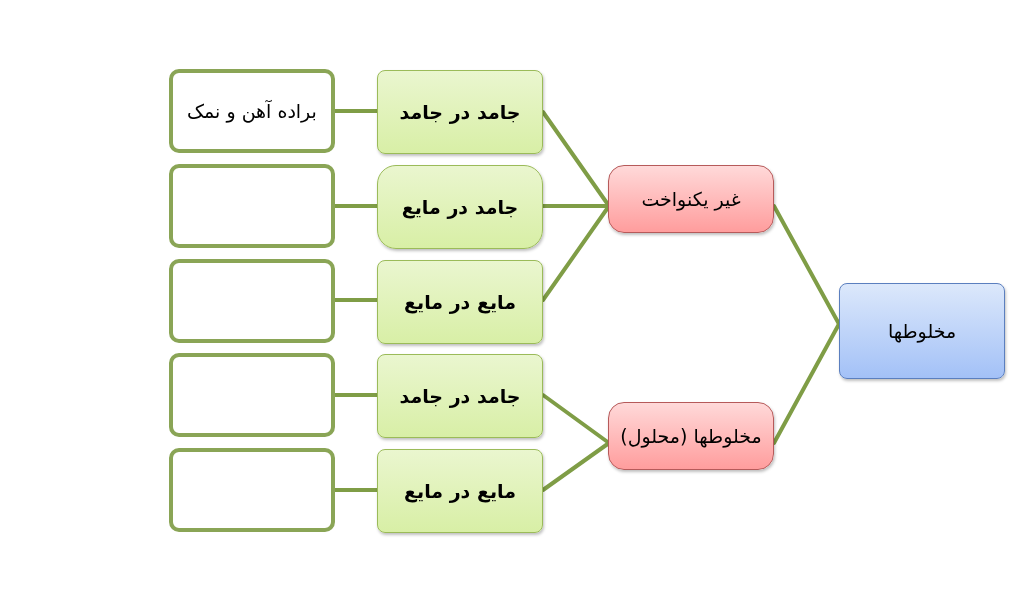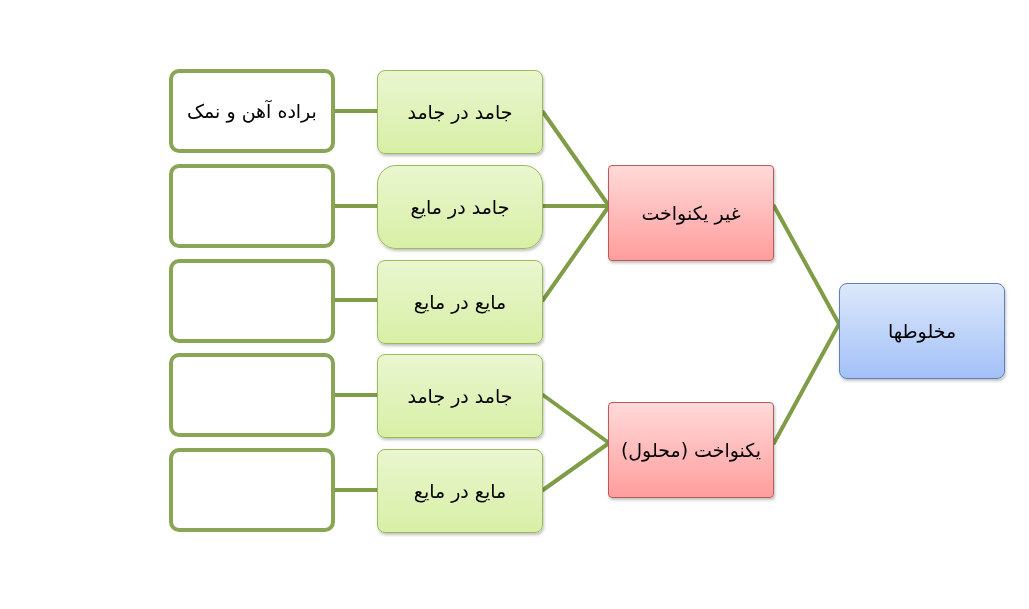--- a/index.html
+++ b/index.html
@@ -13,25 +13,26 @@
   }
   .leaf {
     border: 4px solid #8aa556; border-radius: 10px; background: #ffffff;
     width: 166px; height: 84px; left: 144px; margin-left: 25px;
   }
   .cat {
     border: 1.5px solid #9bbb59; border-radius: 8px;
     background: linear-gradient(to bottom, #eaf6cf 0%, #d8efa6 100%);
     width: 166px; height: 84px; left: 377px;
     box-shadow: 1px 2px 3px rgba(0,0,0,0.25);
+    font-weight: bold;
   }
   .type {
-    border: 1.5px solid #b65a5a; border-radius: 4px;
+    border: 1.5px solid #b65a5a; border-radius: 16px;
     background: linear-gradient(to bottom, #ffd9d9 0%, #ff9d9d 100%);
-    width: 166px; height: 96px; left: 608px;
+    width: 166px; height: 68px; left: 608px;
     box-shadow: 1px 2px 3px rgba(0,0,0,0.25);
   }
   .root {
     border: 1.5px solid #5b7fbf; border-radius: 8px;
     background: linear-gradient(to bottom, #dce8fb 0%, #a3c1f7 100%);
     width: 166px; height: 96px; left: 839px; top: 283px;
     box-shadow: 1px 2px 3px rgba(0,0,0,0.25);
   }
 </style>
 </head>
@@ -59,21 +60,21 @@
 </svg>
 
 <div class="node root">
   <span>مخلوطها</span>
 </div>
 
 <div class="node type" style="top:165px;">
   <span>غیر یکنواخت</span>
 </div>
 <div class="node type" style="top:402px;">
-  <span>یکنواخت (محلول)</span>
+  <span>مخلوطها (محلول)</span>
 </div>
 
 <div class="node cat" style="top:70px;">
   <span>جامد در جامد</span>
 </div>
 <div class="node cat" style="top:165px;border-radius:19px;">
   <span>جامد در مایع</span>
 </div>
 <div class="node cat" style="top:260px;">
   <span>مایع در مایع</span>

